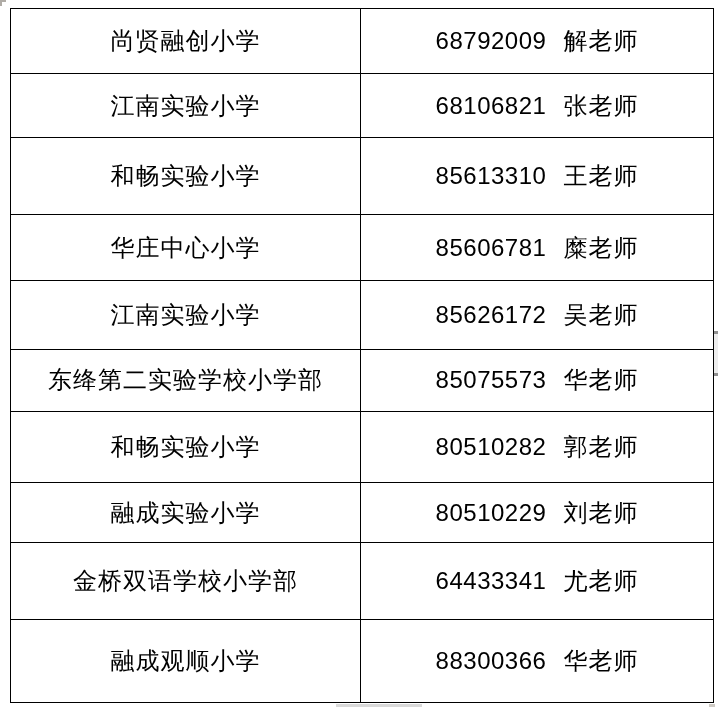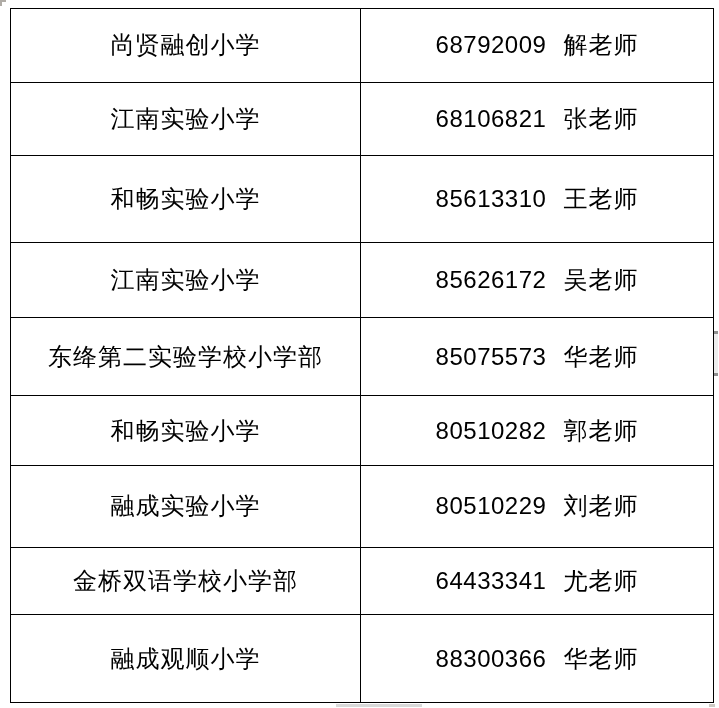--- a/index.html
+++ b/index.html
@@ -118,20 +118,28 @@
 
   <tr>
     <td class="school-cell">
       <span class="school-text">和畅实验小学</span>
     </td>
     <td class="contact-cell">
       <span class="phone-text">85613310</span><span class="teacher-text">王老师</span>
     </td>
   </tr>
 
+  <tr>
+    <td class="school-cell">
+      <span class="school-text">华庄中心小学</span>
+    </td>
+    <td class="contact-cell">
+      <span class="phone-text">85606781</span><span class="teacher-text">糜老师</span>
+    </td>
+  </tr>
 
   <tr>
     <td class="school-cell">
       <span class="school-text">江南实验小学</span>
     </td>
     <td class="contact-cell">
       <span class="phone-text">85626172</span><span class="teacher-text">吴老师</span>
     </td>
   </tr>
 

